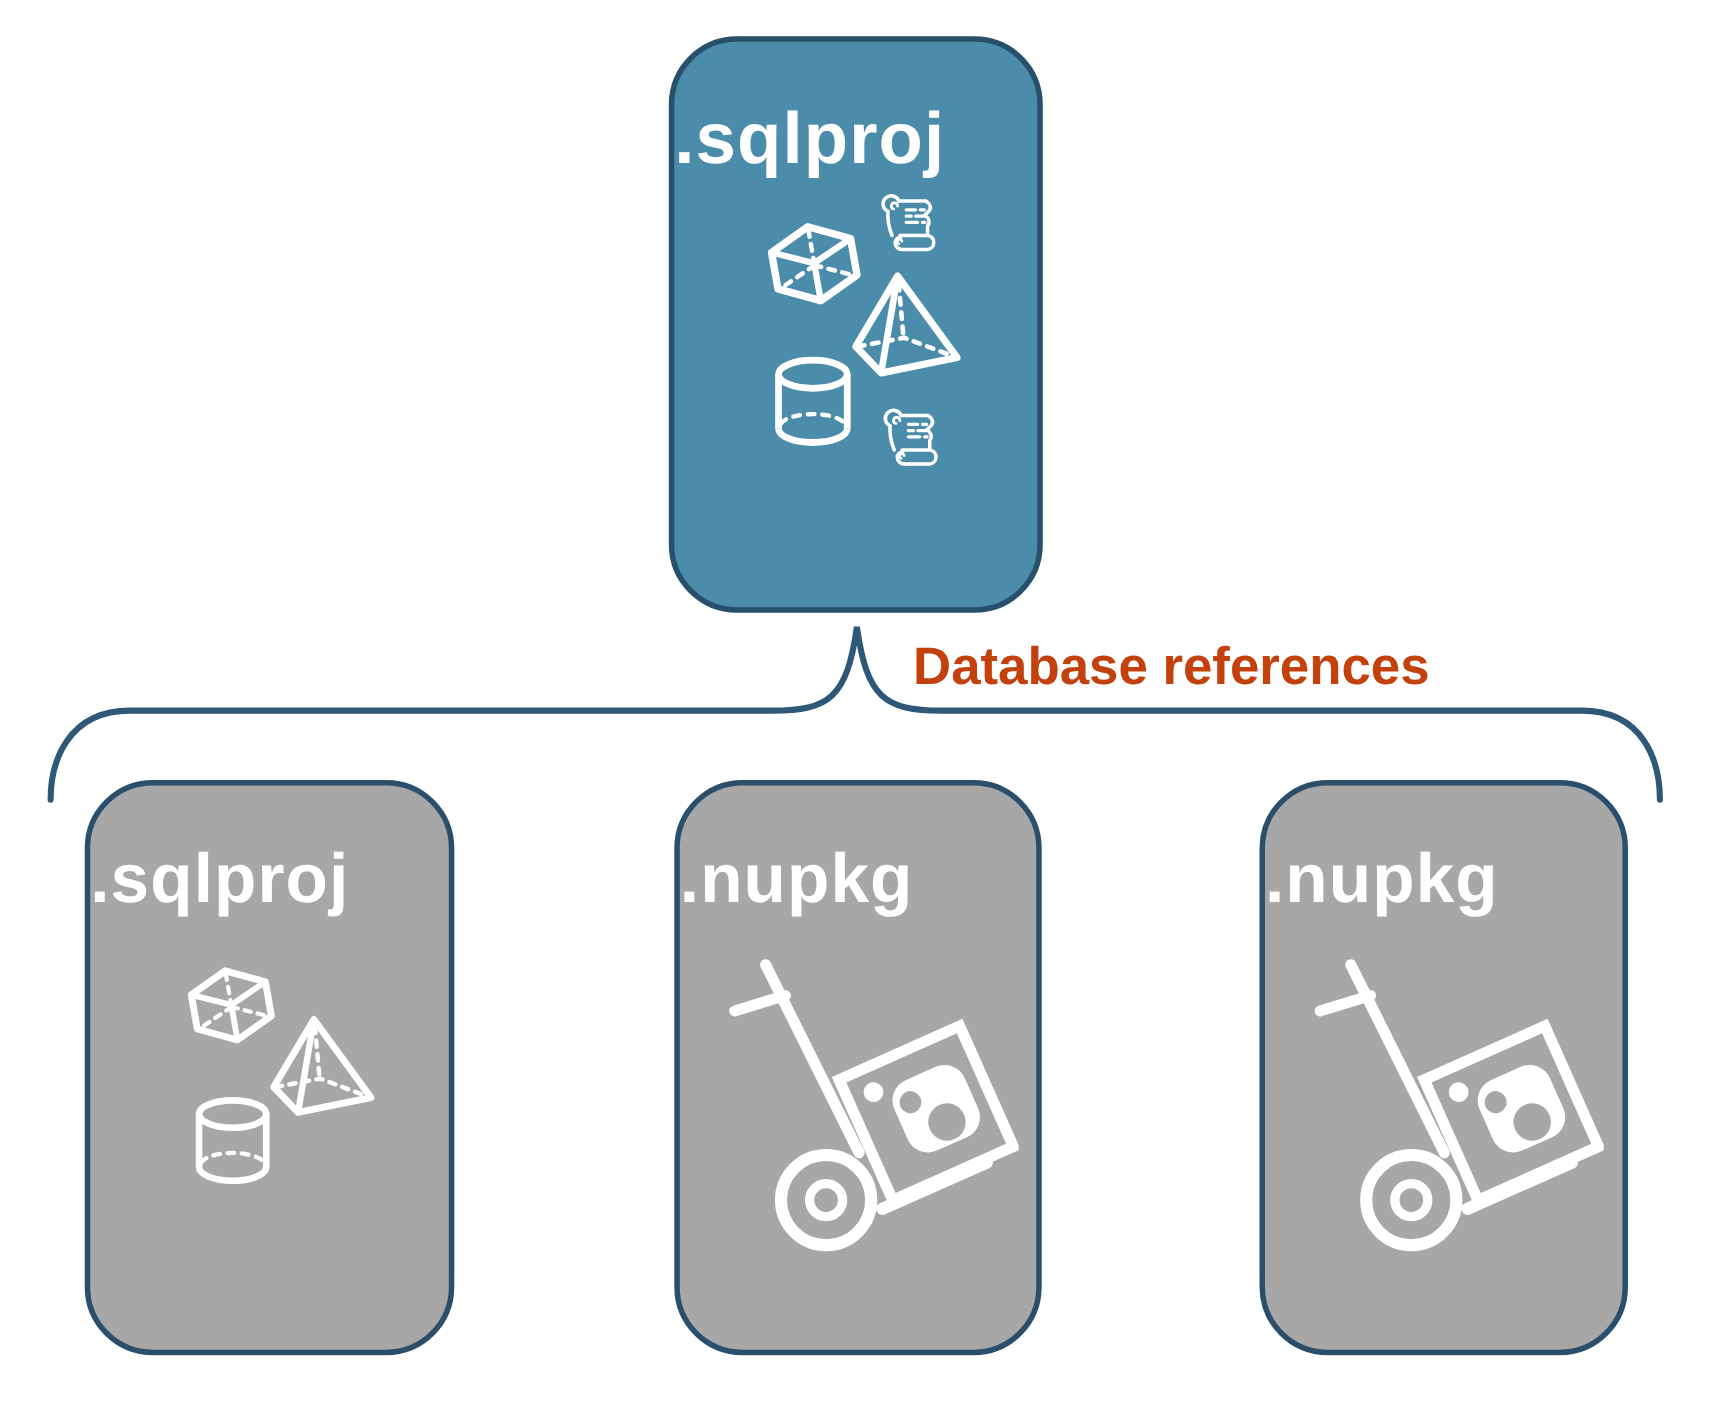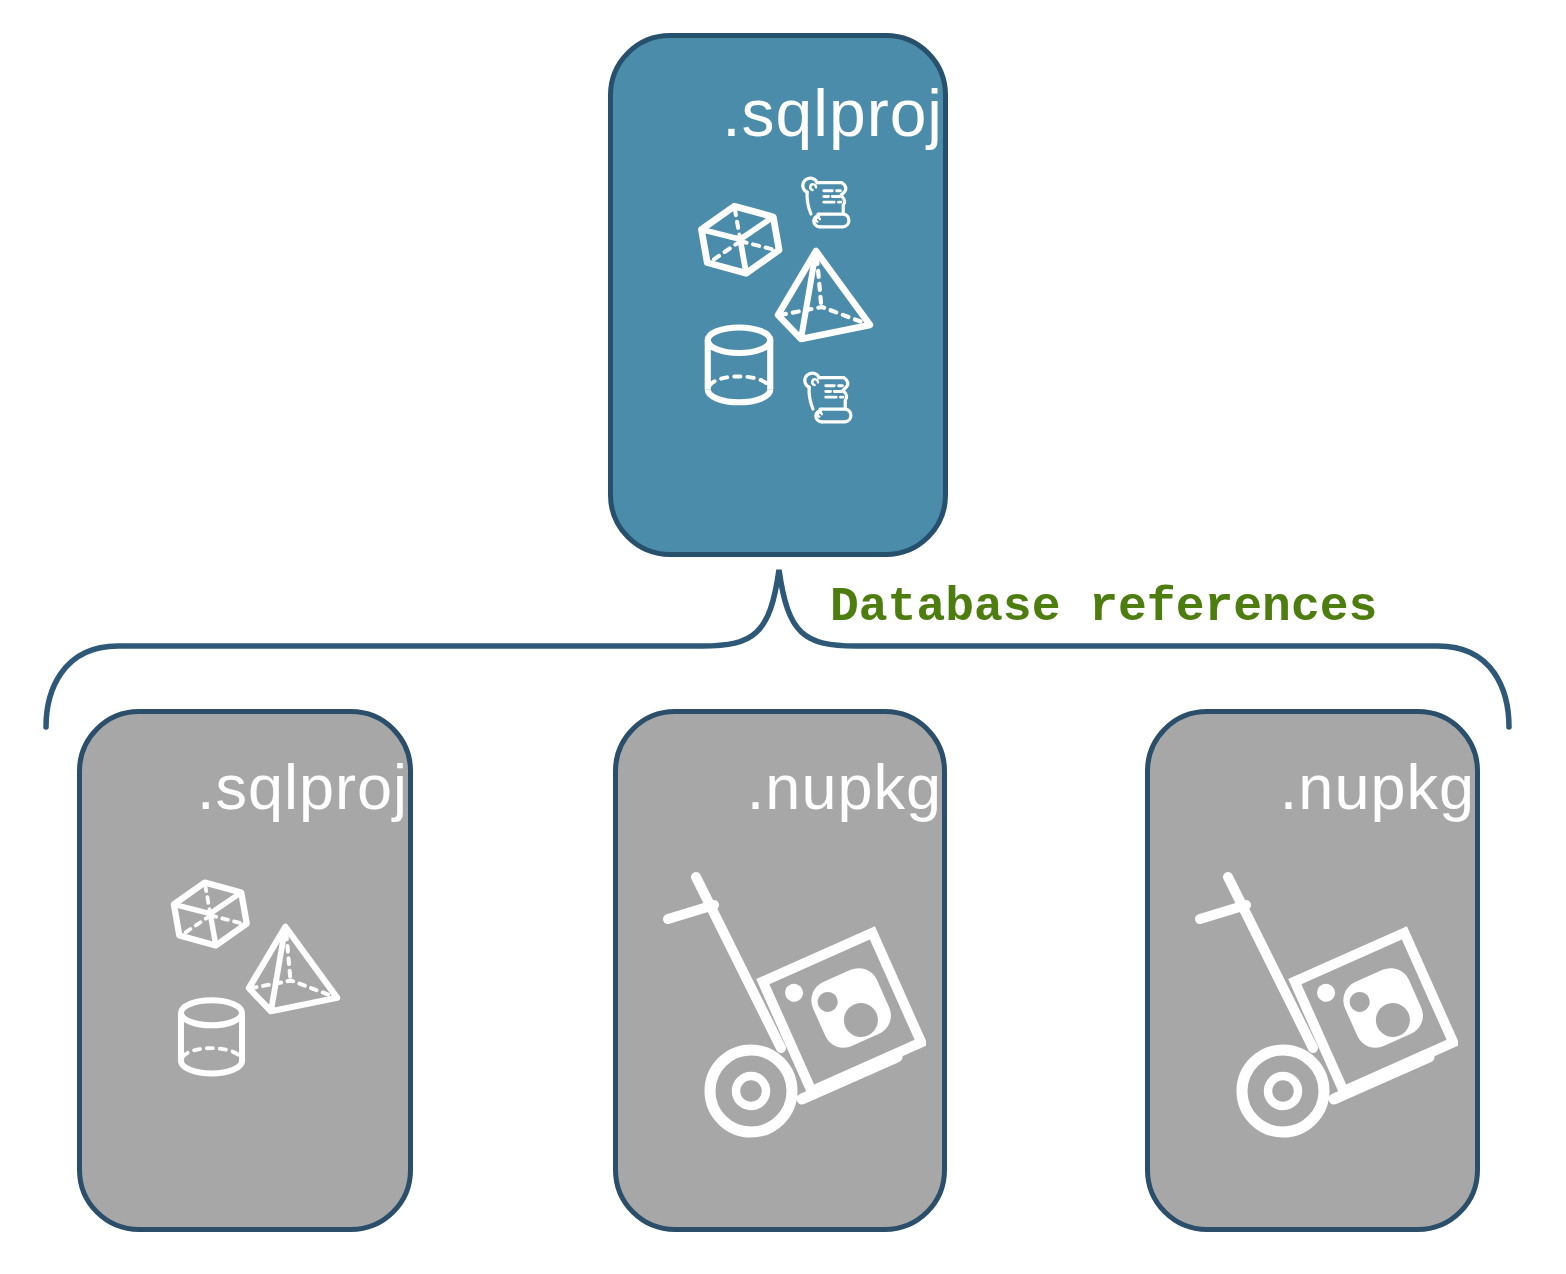--- a/index.html
+++ b/index.html
@@ -5,27 +5,27 @@
   html,body{margin:0;padding:0;background:#ffffff;}
   .canvas{position:relative;width:1566px;height:1274px;background:#ffffff;
           font-family:"Liberation Sans", sans-serif;overflow:hidden;}
   .box{position:absolute;border-radius:62px;box-sizing:border-box;}
   .box.root{left:608px;top:33px;width:340px;height:524px;
             background:#4b8cab;border:5px solid #26506c;}
   .box.child{top:709px;height:523px;background:#a7a7a7;border:5px solid #2b4f6b;}
   .box.c1{left:77px;width:336px;}
   .box.c2{left:613px;width:334px;}
   .box.c3{left:1145px;width:335px;}
-  .box-label{text-align:right;margin-top:42px;font-weight:400;font-size:66px;
+  .box-label{text-align:left;margin-top:54px;font-weight:700;font-size:66px;
              line-height:1;color:#ffffff;letter-spacing:1px;}
   .box.child .box-label{font-size:63px;}
   .ic{position:absolute;display:block;}
   .brace{position:absolute;left:0;top:0;width:1566px;height:1274px;pointer-events:none;}
   .connector-label{position:absolute;left:830px;top:583px;font-size:48px;
-                   font-weight:700;line-height:1;color:#4d7c0f;white-space:nowrap;font-family:Liberation Mono, monospace;}
+                   font-weight:700;line-height:1;color:#c2410c;white-space:nowrap;}
   .defs-svg{position:absolute;width:0;height:0;overflow:hidden;}
 </style>
 </head>
 <body>
 
 <div class="canvas">
 
   <svg class="defs-svg" aria-hidden="true">
     <defs>
       <symbol id="sym-cube" viewBox="0 0 100 100">

